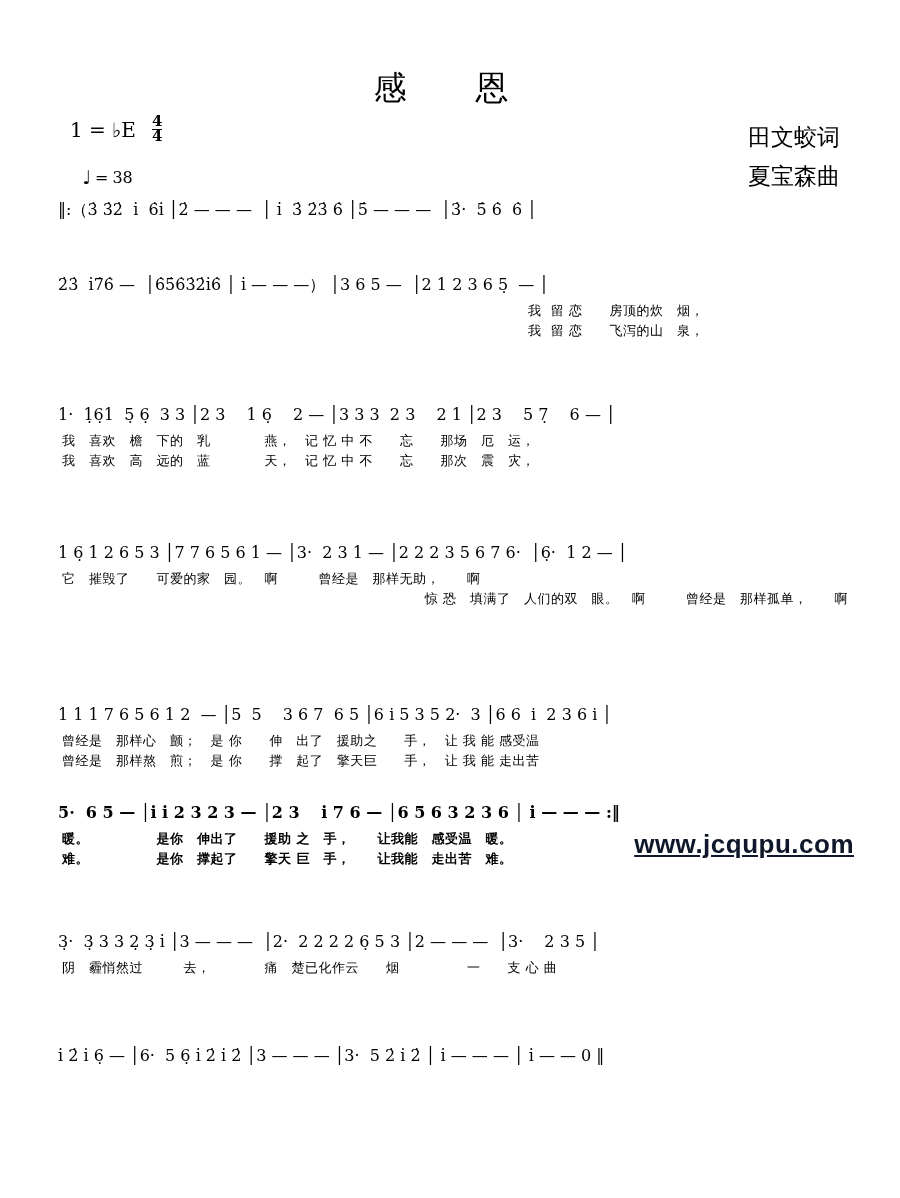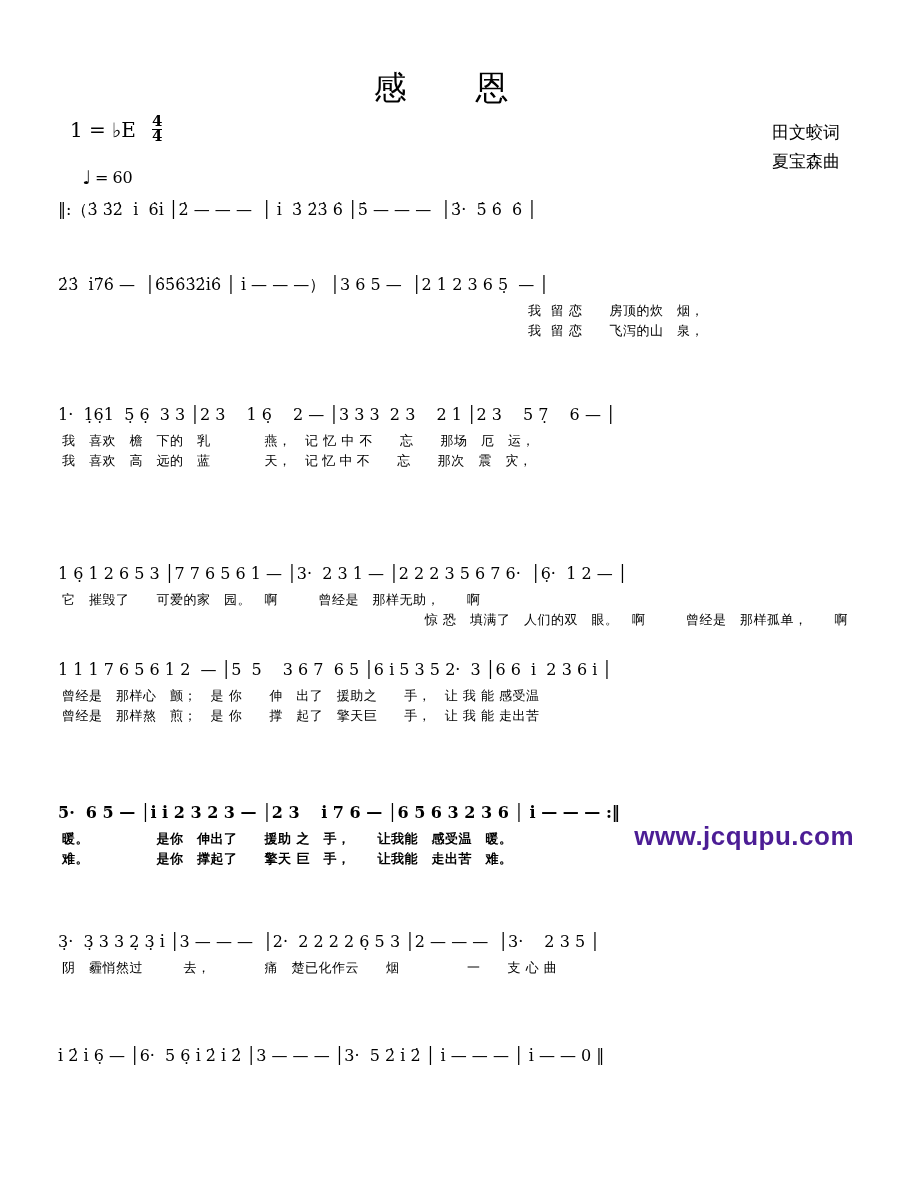--- a/index.html
+++ b/index.html
@@ -65,21 +65,21 @@
     align-items: center;
     gap: 4px;
   }
   .tempo .note { font-size: 19px; line-height: 1; }
   
   .credits {
     position: absolute;
     top: 118px;
     right: 60px;
     text-align: left;
-    font-size: 17px;
+    font-size: 23px;
     font-family: "DejaVu Serif", serif;
     line-height: 1.7;
   }
   
   .system {
     position: absolute;
     left: 58px;
     width: 790px;
   }
   .music-line {
@@ -96,26 +96,27 @@
     line-height: 1.55;
     letter-spacing: 0.5px;
   }
   .lyrics {
     margin-top: 6px;
   }
   
   .watermark {
     position: absolute;
     right: 46px;
-    bottom: 34px;
+    bottom: 26px;
     font-size: 26px;
     font-family: "Liberation Sans", sans-serif;
-    color: #4c1d95;
+    color: #0f172a;
     font-weight: bold;
     letter-spacing: 0.5px;
+    text-decoration: underline;
   }
 </style>
 </head>
 <body>
 
 <div class="sheet">
 
   <div class="title">感　恩</div>
 
   <div class="keysig">
@@ -123,21 +124,21 @@
     <span>♭E</span>
     <span class="meter">
       <span class="num">4</span>
       <span class="den">4</span>
     </span>
   </div>
 
   <div class="tempo">
     <span class="note">♩</span>
     <span>=</span>
-    <span>60</span>
+    <span>38</span>
   </div>
 
   <div class="credits">
     <div>田文蛟词</div>
     <div>夏宝森曲</div>
   </div>
 
   <div class="system" style="top:200px;">
     <div class="music-line">‖:（3̇ 3̇2̇  i̇  6̇i̇ │2̇ — — —  │ i̇  3̇ 2̇3̇ 6̇ │5̇ — — —  │3̇·  5̇ 6̇  6̇ │</div>
   </div>
@@ -147,33 +148,33 @@
     <div class="lyrics">
       <div class="lyric-line" style="padding-left:470px;">我  留 恋　　房顶的炊　烟，</div>
       <div class="lyric-line" style="padding-left:470px;">我  留 恋　　飞泻的山　泉，</div>
     </div>
   </div>
 
   <div class="system" style="top:405px;">
     <div class="music-line">1·  1̣6̣1  5̣ 6̣  3 3 │2 3　 1 6̣　 2 — │3 3 3  2 3　 2 1 │2 3　 5 7̣　 6 — │</div>
     <div class="lyrics">
       <div class="lyric-line" style="padding-left:4px;">我　喜欢　檐　下的　乳　　　　燕，　记 忆 中 不　　忘　　那场　厄　运，</div>
-      <div class="lyric-line" style="padding-left:4px;font-family:Liberation Serif, serif;">我　喜欢　高　远的　蓝　　　　天，　记 忆 中 不　　忘　　那次　震　灾，</div>
-    </div>
-  </div>
-
-  <div class="system" style="top:564px;">
+      <div class="lyric-line" style="padding-left:4px;">我　喜欢　高　远的　蓝　　　　天，　记 忆 中 不　　忘　　那次　震　灾，</div>
+    </div>
+  </div>
+
+  <div class="system" style="top:543px;">
     <div class="music-line">1 6̣ 1 2 6 5 3 │7 7 6 5 6 1 — │3·  2 3 1 — │2 2 2 3 5 6 7 6·  │6̣·  1 2 — │</div>
     <div class="lyrics">
       <div class="lyric-line" style="padding-left:4px;">它　摧毁了　　可爱的家　园。　啊　　　曾经是　那样无助，　　啊</div>
       <div class="lyric-line" style="padding-left:4px;text-align:right;">惊 恐　填满了　人们的双　眼。　啊　　　曾经是　那样孤单，　　啊</div>
     </div>
   </div>
 
-  <div class="system" style="top:660px;">
+  <div class="system" style="top:705px;">
     <div class="music-line">1 1 1 7 6 5 6 1 2  — │5  5　 3 6 7  6 5 │6 i 5 3 5 2·  3 │6 6  i  2 3 6 i │</div>
     <div class="lyrics">
       <div class="lyric-line" style="padding-left:4px;">曾经是　那样心　颤；　是 你　　伸　出了　援助之　　手，　让 我 能 感受温</div>
       <div class="lyric-line" style="padding-left:4px;">曾经是　那样熬　煎；　是 你　　撑　起了　擎天巨　　手，　让 我 能 走出苦</div>
     </div>
   </div>
 
   <div class="system" style="top:803px;font-weight:bold;">
     <div class="music-line">5·  6 5 — │i i 2 3 2 3 — │2 3　 i 7 6 — │6 5 6 3 2 3 6 │ i — — — :‖</div>
     <div class="lyrics">

